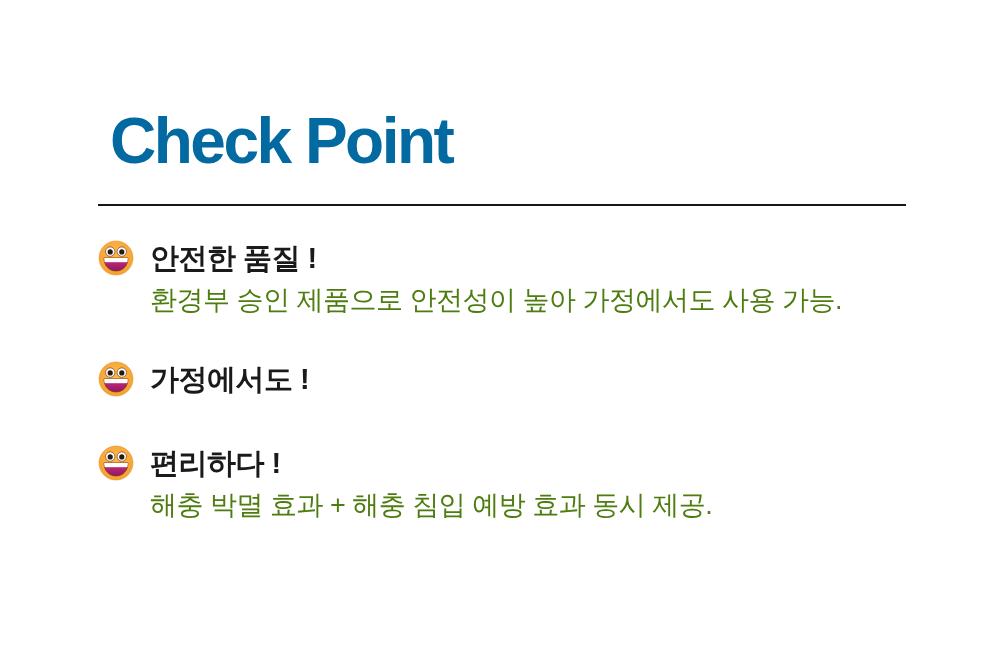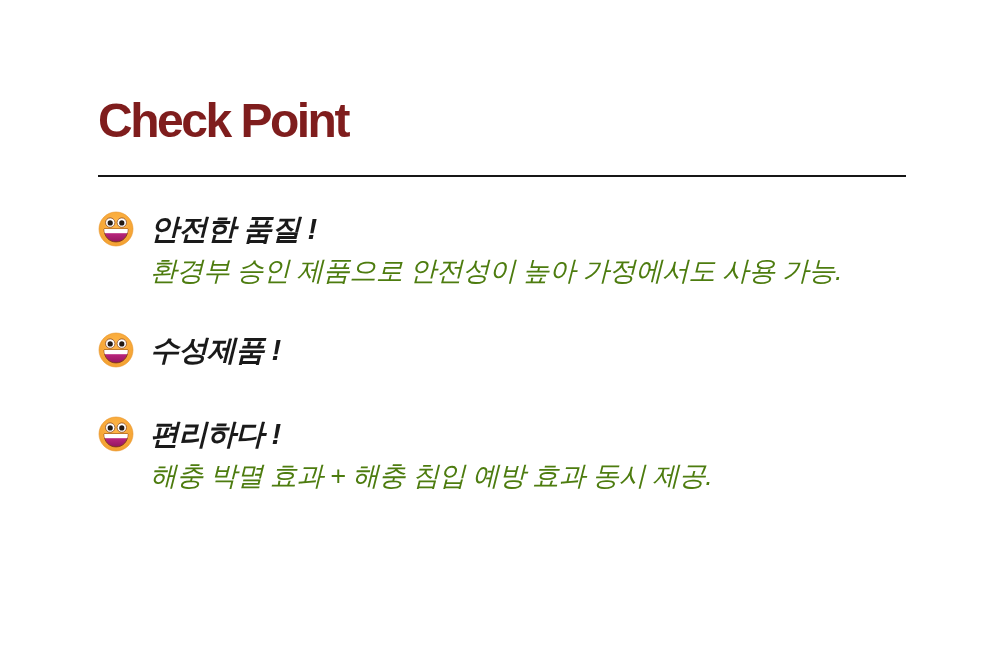--- a/index.html
+++ b/index.html
@@ -12,40 +12,39 @@
     position: relative;
     width: 1000px;
     height: 670px;
     background: #ffffff;
     overflow: hidden;
   }
   .content {
     padding: 96px 95px 0 98px;
   }
   .page-title {
-    margin: 0;
-    font-size: 48px;
+    margin: 12px;
+    font-size: 64px;
     line-height: 1.05;
     font-weight: 700;
     letter-spacing: -2.5px;
-    color: #7f1d1d;
+    color: #0369a1;
   }
   .divider {
     width: 808px;
     height: 0;
     border: none;
     border-top: 2px solid #161616;
     margin: 29px 0 0 0;
   }
   .check-list {
     margin-top: 33px;
   }
   .check-item {
     margin-bottom: 46px;
-    font-style: italic;
   }
   .check-item:last-child {
     margin-bottom: 16px;
   }
   .item-header {
     display: flex;
     align-items: center;
     gap: 16px;
     height: 38px;
   }
@@ -123,21 +122,21 @@
           <span class="item-title">안전한 품질 !</span>
         </div>
         <p class="item-description">환경부 승인 제품으로 안전성이 높아 가정에서도 사용 가능.</p>
       </div>
 
       <div class="check-item">
         <div class="item-header">
           <svg class="emoji" viewBox="0 0 36 36">
               <use href="#emoji-grin"></use>
             </svg>
-          <span class="item-title">수성제품 !</span>
+          <span class="item-title">가정에서도 !</span>
         </div>
       </div>
 
       <div class="check-item">
         <div class="item-header">
           <svg class="emoji" viewBox="0 0 36 36">
               <use href="#emoji-grin"></use>
             </svg>
           <span class="item-title">편리하다 !</span>
         </div>

